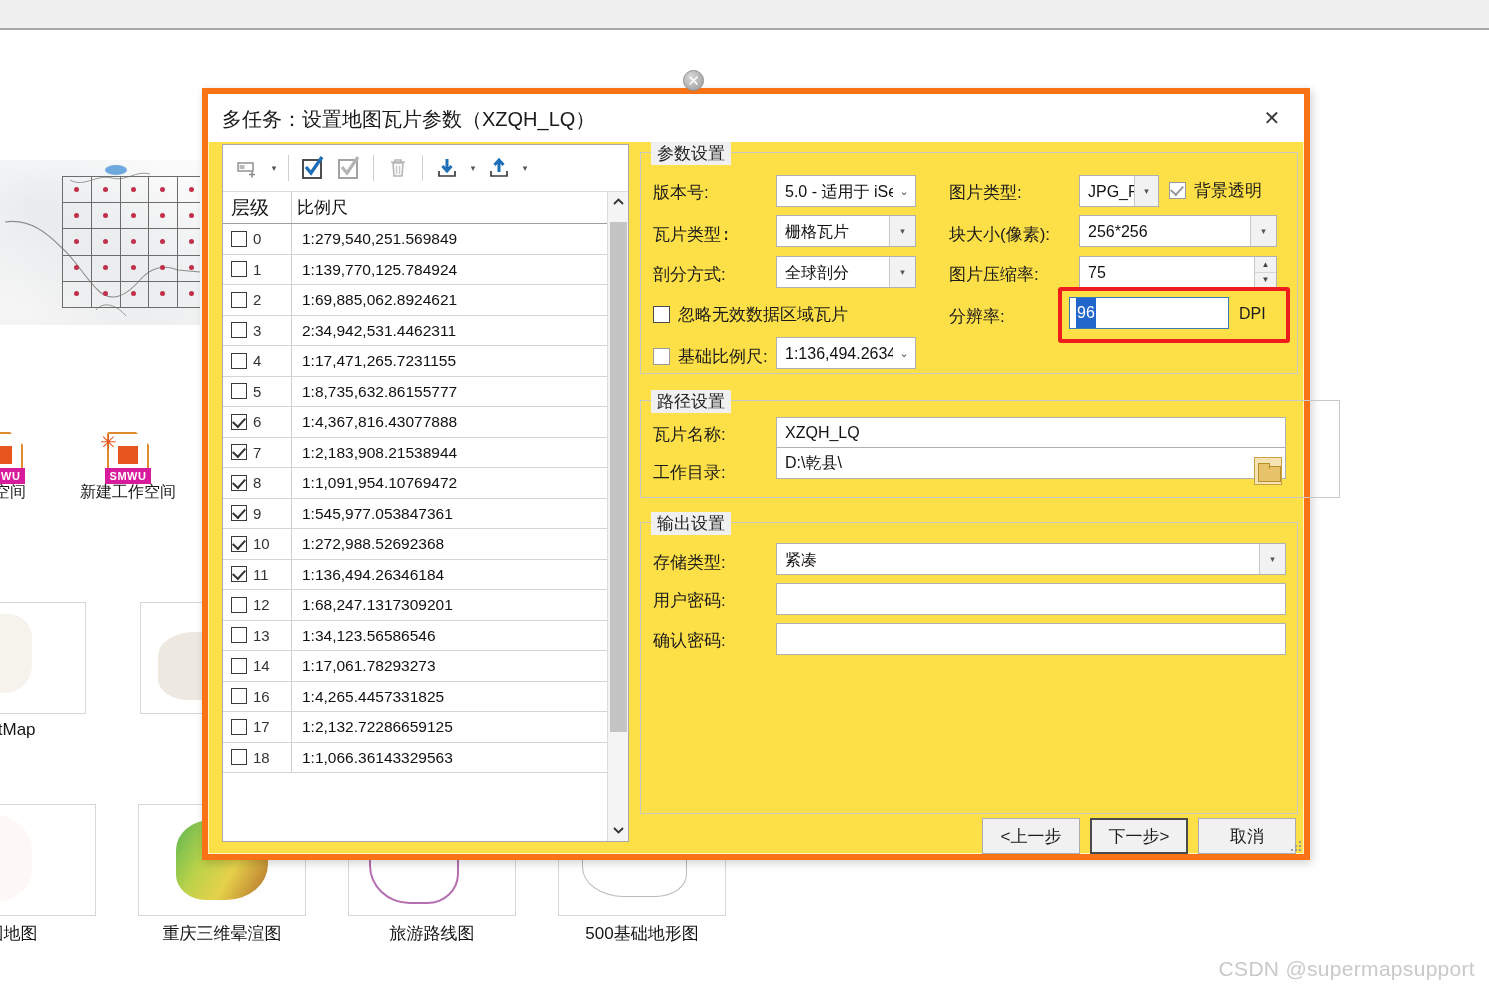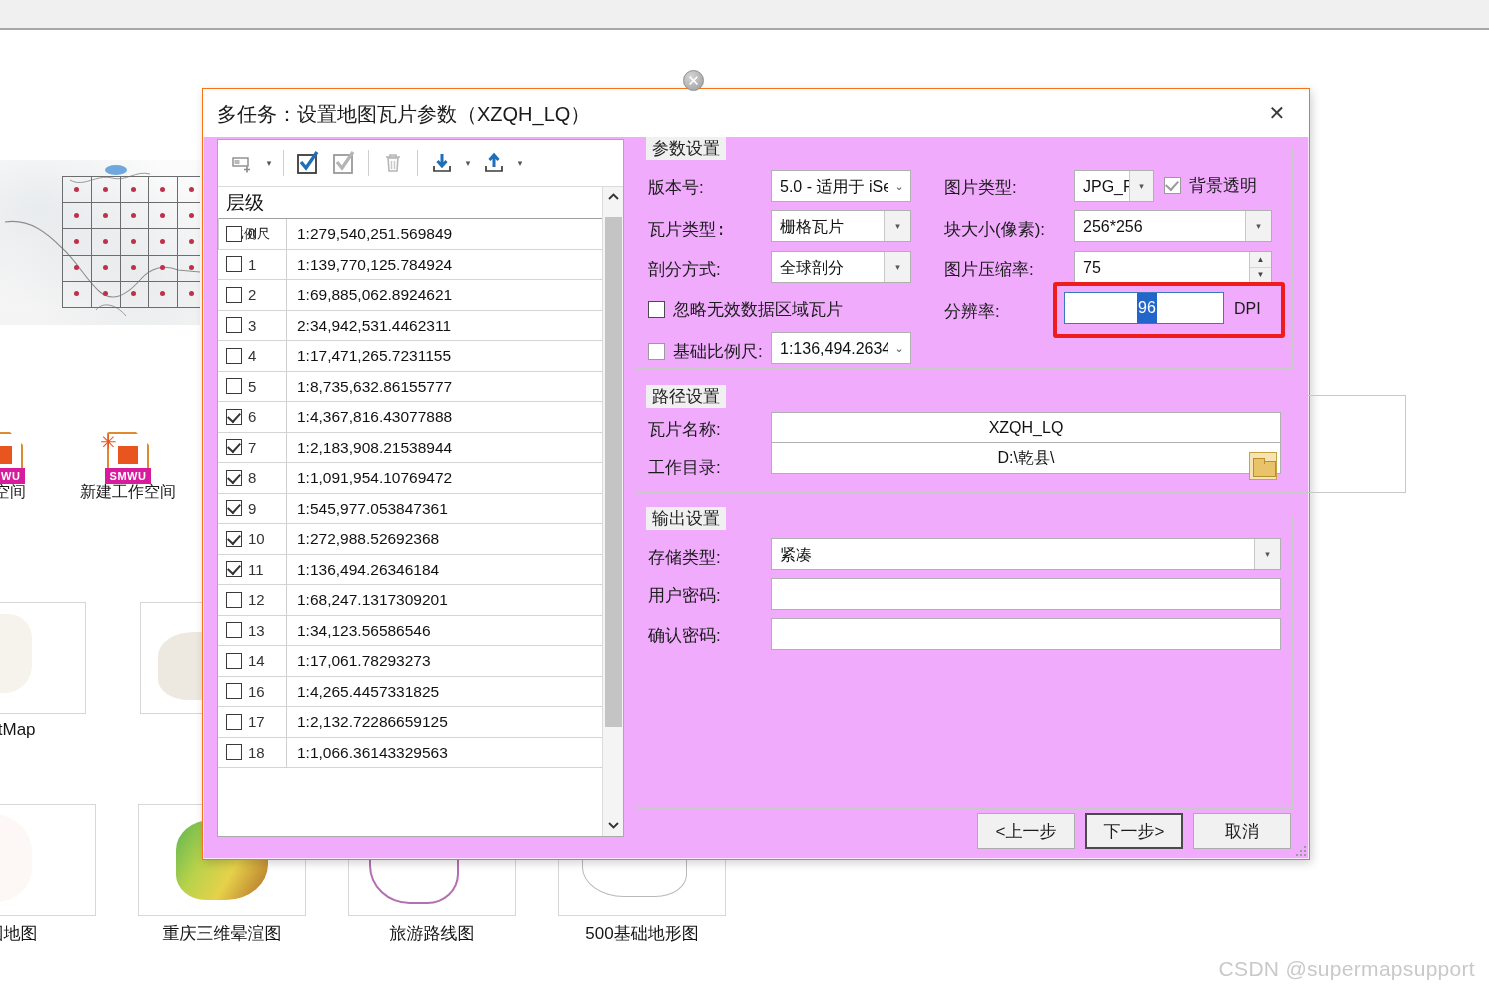--- a/index.html
+++ b/index.html
@@ -115,21 +115,21 @@
   .float-close {
     position:absolute; left:683px; top:70px; width:21px; height:21px;
     border-radius:50%; background: radial-gradient(circle at 35% 30%, #d6d6d6, #9a9a9a);
     border:1px solid #8d8d8d; color:#ffffff; font-size:15px; line-height:19px;
     text-align:center; font-weight:bold; z-index: 60;
   }
 
   
   .dialog {
     position:absolute; left:202px; top:88px; width:1108px; height:772px;
-    background:#f0abfc; border:1px solid #f97316;
+    background:#fde047; border:6px solid #f97316;
     box-shadow: 0 0 0 1px rgba(255,255,255,.7) inset, 2px 3px 9px rgba(0,0,0,.18);
     z-index: 50;
   }
   .dlg-title {
     position:absolute; left:0; top:0; right:0; height:48px; background:#ffffff;
   }
   .dlg-title .t {
     position:absolute; left:14px; top:12px; font-size:20px; color:#1a1a1a;
   }
   .dlg-close {
@@ -154,24 +154,24 @@
   }
   .tb-sep { width:1px; height:26px; background:#cfcfcf; margin:0 5px; }
   .tb-caret { font-size:9px; color:#555; width:14px; text-align:center; cursor:pointer; }
 
   
   .list-wrap {
     position:absolute; left:0; top:47px; right:0; bottom:0; overflow:hidden;
     background:#fff;
   }
   .list-head {
-    display:flex; height:32px; border-bottom:1px solid #9f9f9f; background:#ffffff;flex-direction:column;
+    display:flex; height:32px; border-bottom:1px solid #9f9f9f; background:#ffffff;
   }
   .list-head .c1 { width:68px; font-size:19px; color:#111; padding-left:8px; line-height:31px; }
-  .list-head .c2 { flex:1; font-size:13px; color:#111; padding-left:12px; line-height:31px;
+  .list-head .c2 { flex:1; font-size:17px; color:#111; padding-left:5px; line-height:31px;
                    border-left:1px solid #cfcfcf; }
   .row {
     display:flex; height:30.5px; border-bottom:1px solid #d4d4d4; align-items:center;
     background:#ffffff;
   }
   .row .c1 {
     width:68px; display:flex; align-items:center; gap:6px; padding-left:8px;
   }
   .row .c1 .lv { font-size:15px; color:#333; }
   .row .c2 {
@@ -208,21 +208,20 @@
   .grp > legend, .grp .legend {
     position:absolute; top:-11px; left:10px; background:#f0f0f0; padding:0 6px;
     font-size:17px; color:#222;
   }
   .lbl { position:absolute; font-size:17px; color:#1b1b1b; }
 
   .inp {
     position:absolute; background:#ffffff; border:1px solid #b0b0b0;
     font-size:16px; color:#111; padding:0 8px; line-height:30px; height:32px;
     font-family:"Liberation Sans", sans-serif;
-    text-align:center;
   }
   .combo {
     position:absolute; background:#ffffff; border:1px solid #b0b0b0; height:32px;
   }
   .combo .val { position:absolute; left:8px; top:0; line-height:31px; font-size:16px; color:#111;
                 white-space:nowrap; overflow:hidden; }
   .combo .arrow {
     position:absolute; right:0; top:0; width:26px; height:100%;
     background:#f2f2f2; border-left:1px solid #c8c8c8;
     display:flex;align-items:center;justify-content:center;font-size:9px;color:#555;
@@ -670,21 +669,21 @@
     </div>
 
     <div class="lbl" style="left:308px; top:152px;">分辨率:</div>
     <div class="red-box" style="left:417px; top:134px; width:232px; height:56px;"></div>
     <div class="inp" style="left:428px; top:144px; width:160px; border-color:#3a7ab8; padding:0;">
       <span style="display:inline-block;background:#2266cc;color:#fff;padding:0 1px;margin-left:6px;">96</span>
     </div>
     <div class="lbl" style="left:598px; top:152px; font-size:16px;">DPI</div>
   </div>
 
-  <div class="grp" style="left:432px; top:306px; width:771px; height:98px;">
+  <div class="grp" style="left:432px; top:306px; width:700px; height:98px;">
     <div class="legend">路径设置</div>
 
     <div class="lbl" style="left:12px; top:22px;">瓦片名称:</div>
     <div class="inp" style="left:135px; top:16px; width:510px;">
       <span>XZQH_LQ</span>
     </div>
 
     <div class="lbl" style="left:12px; top:60px;">工作目录:</div>
     <div class="inp" style="left:135px; top:46px; width:510px;">
       <span>D:\乾县\</span>

